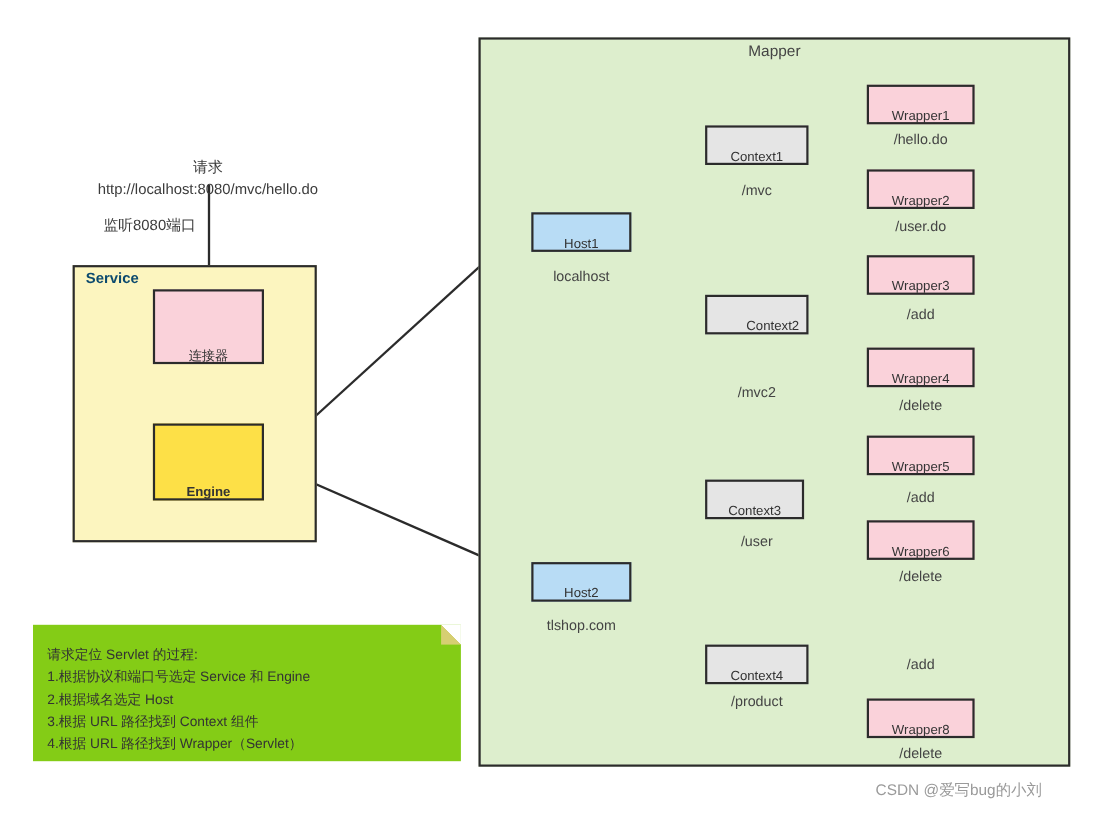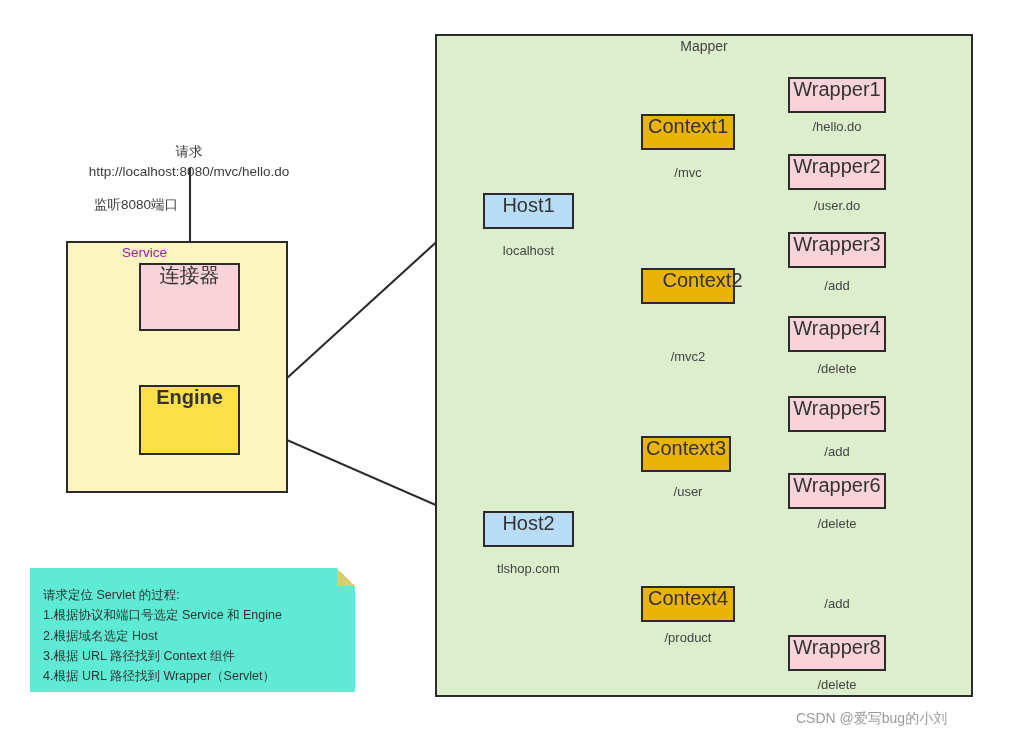--- a/index.html
+++ b/index.html
@@ -26,50 +26,49 @@
     height: 741px;
     pointer-events: none;
   }
 
   
   .node {
     position: absolute;
     box-sizing: border-box;
     border: 2px solid #2b2b2b;
     display: flex;
-    align-items: flex-start;
+    align-items: flex-end;
     justify-content: center;
     color: #333333;
-    font-size: 20px;
+    font-size: 12px;
     line-height: 1;
     white-space: nowrap;
   }
   .node.pink   { background: #fad2da; }
   .node.blue   { background: #b8dcf5; }
-  .node.orange { background: #eab308; }
+  .node.orange { background: #e5e5e5; }
   .node.cyan   { background: #fde047; }
 
   
   .container-box {
     position: absolute;
     box-sizing: border-box;
     border: 2px solid #2b2b2b;
   }
   #service-box {
     left: 66px; top: 241px;
     width: 222px; height: 252px;
     background: #fcf5bf;
   }
   #service-title {
     position: absolute;
     left: 78px; top: 245px;
     font-size: 13.5px;
-    font-weight: normal;
-    color: #a21caf;
-    margin-left: 44px;
+    font-weight: bold;
+    color: #0c4a6e;
   }
   #mapper-box {
     left: 435px; top: 34px;
     width: 538px; height: 663px;
     background: #ddeecd;
   }
   #mapper-title {
     position: absolute;
     left: 435px; top: 38px;
     width: 538px;
@@ -105,22 +104,22 @@
   #request-label .line2 { display: block; }
   #port-label {
     left: 94px; top: 185px;
     font-size: 13.5px;
   }
 
   
   #note {
     position: absolute;
     left: 30px; top: 568px;
-    width: 325px; height: 124px;
-    background: #5eead4;
+    width: 389px; height: 124px;
+    background: #84cc16;
     box-sizing: border-box;
   }
   #note-fold {
     position: absolute;
     right: 0; top: 0;
     width: 18px; height: 18px;
     background: linear-gradient(225deg, #ffffff 0 50%, #d6cf72 50% 100%);
   }
   #note-text {
     position: absolute;

